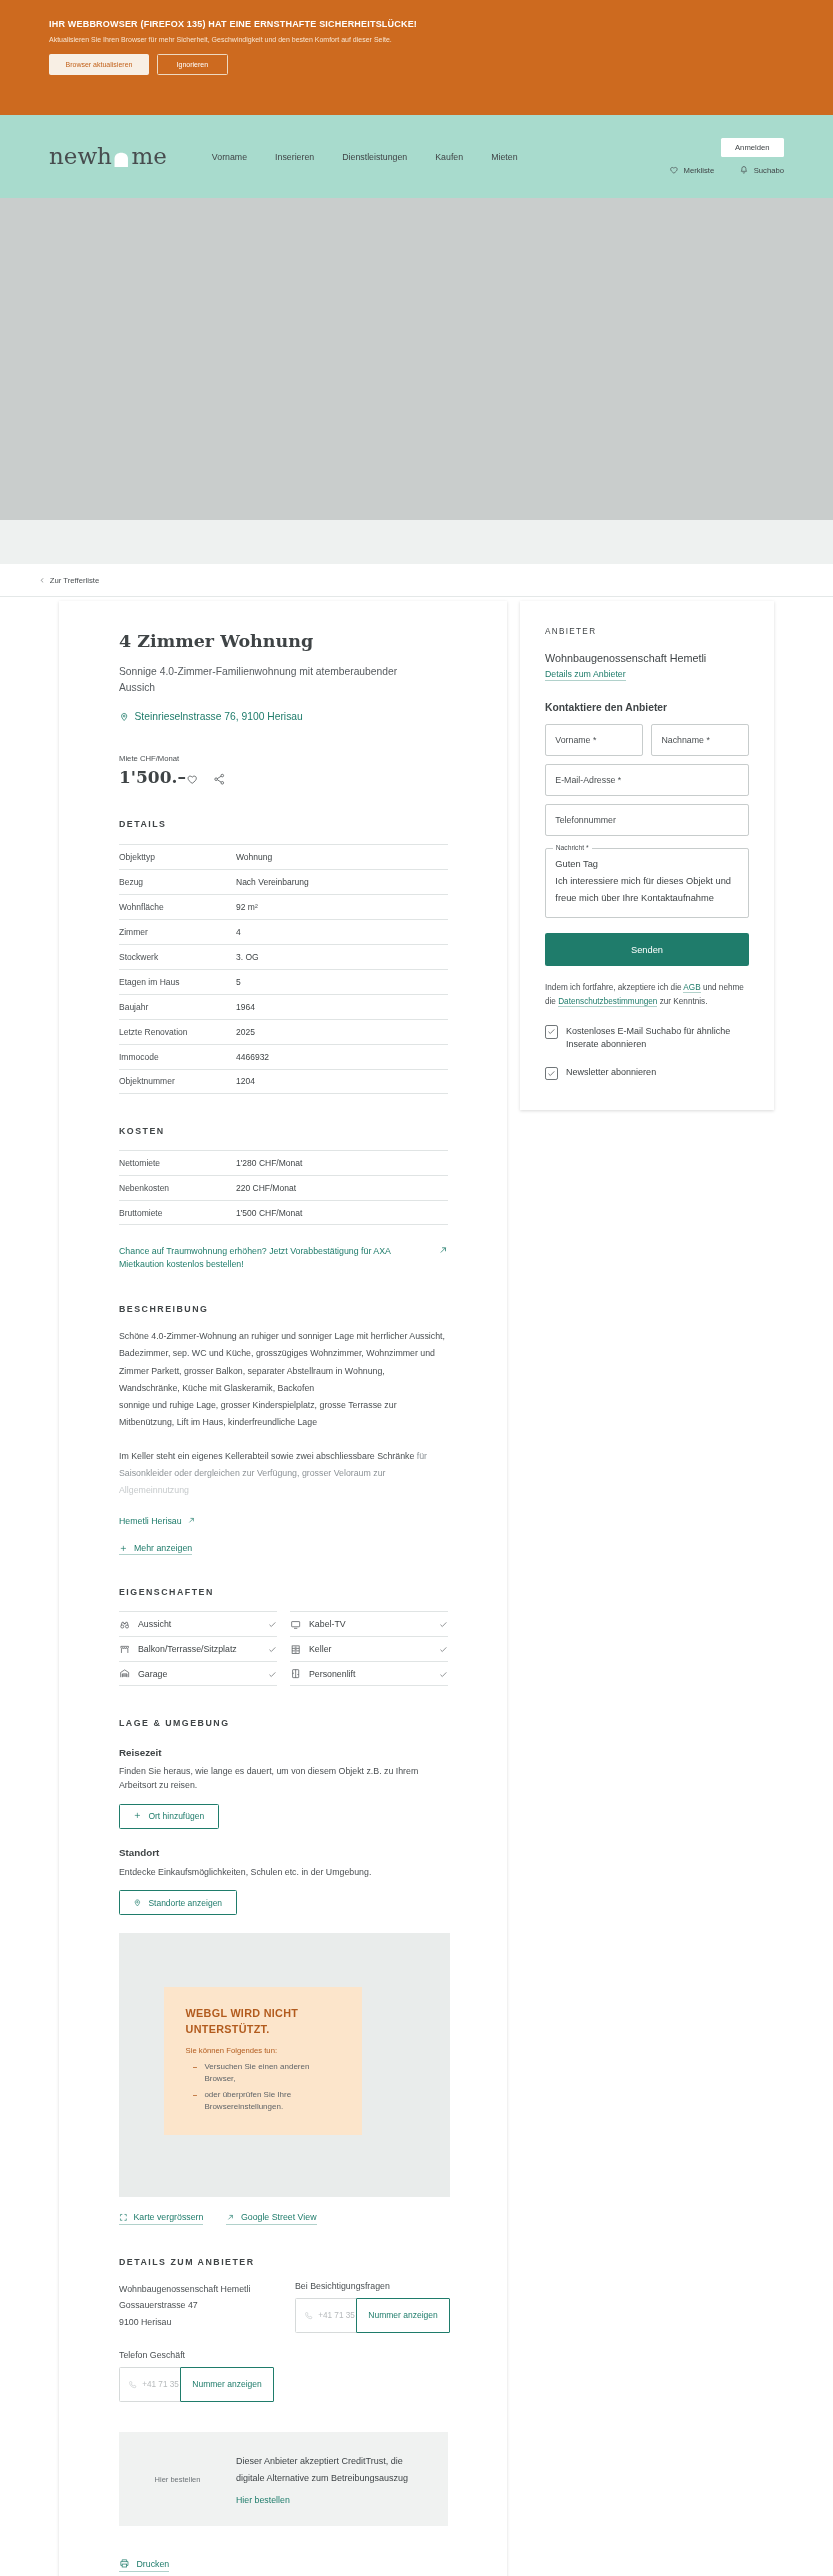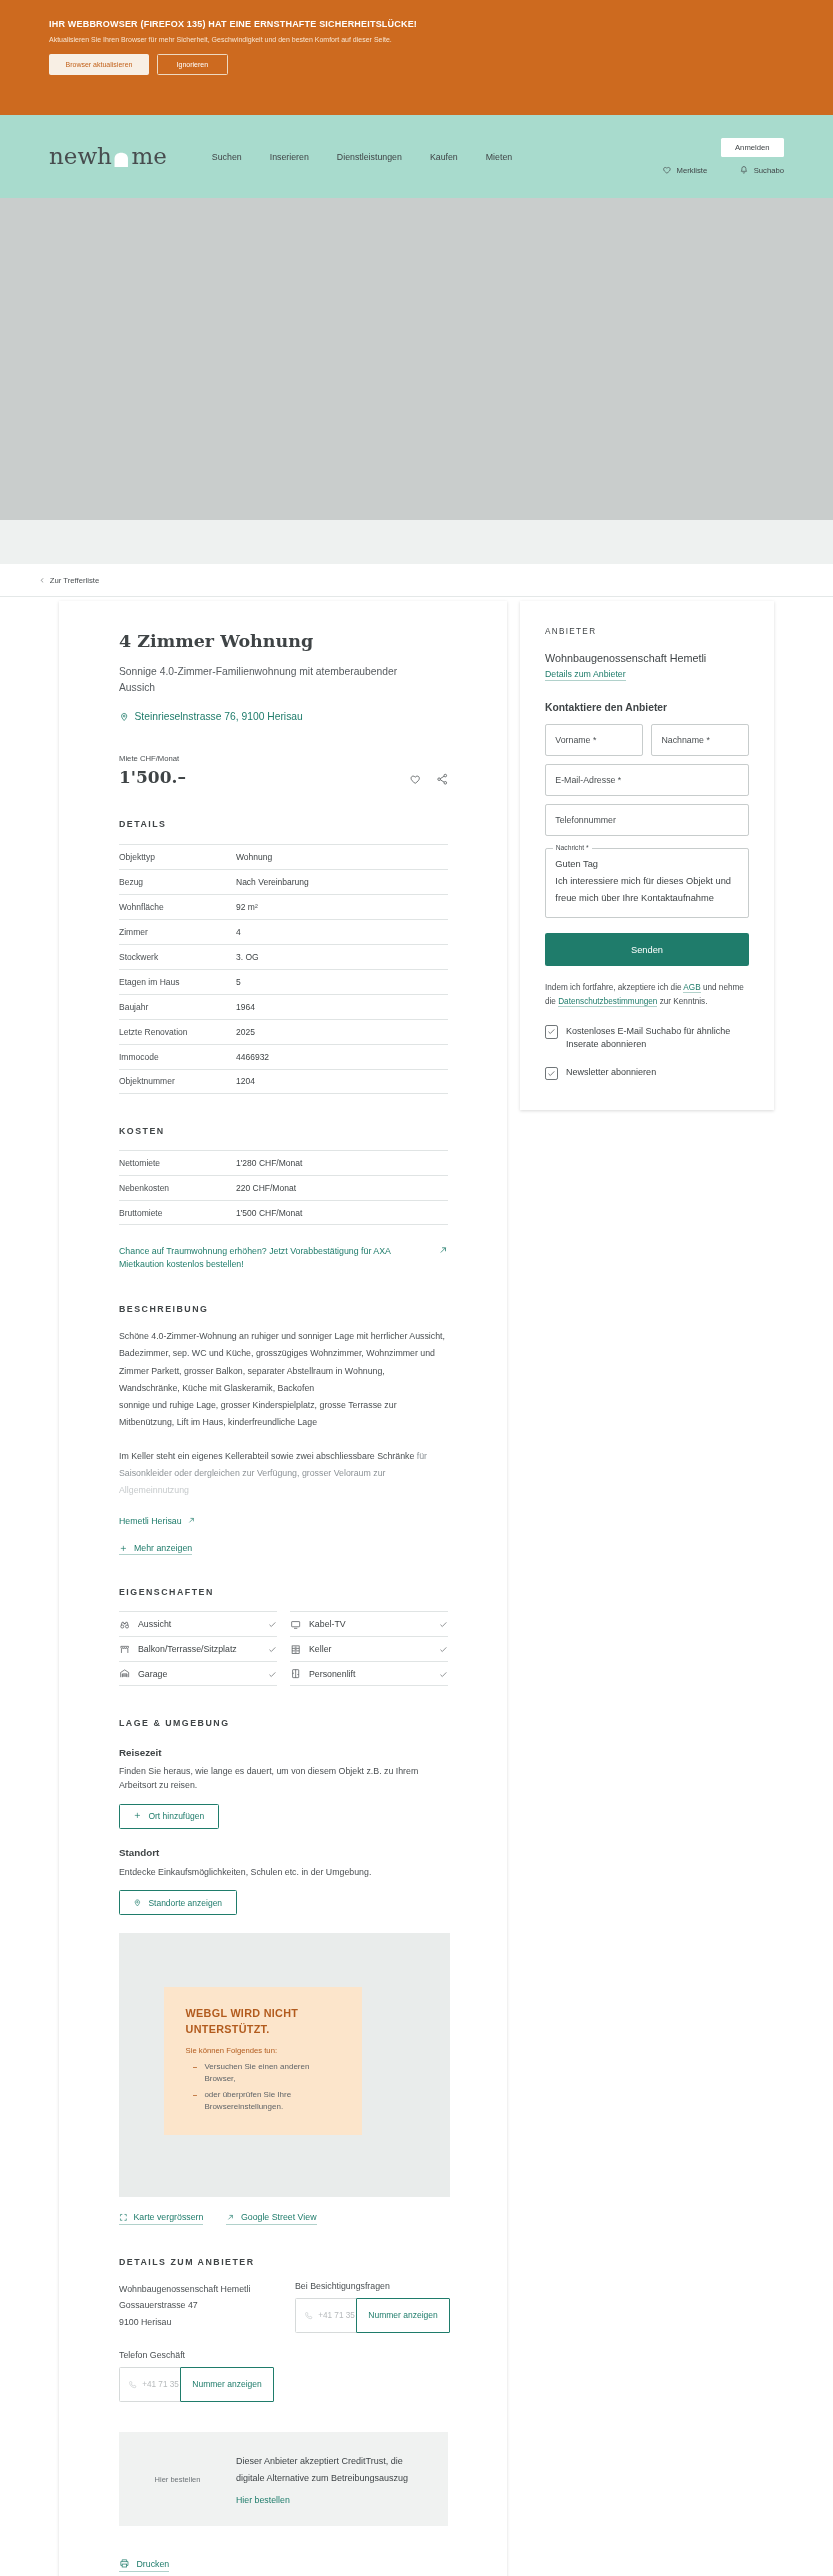--- a/index.html
+++ b/index.html
@@ -20,39 +20,39 @@
   .btn-update{background:#f8efe4;color:#c2621b;border:0.5px solid #f8efe4;padding:5.7px 15.5px;border-radius:1.5px;font-size:7px;font-family:inherit}
   .btn-ignore{background:transparent;color:#fff;border:0.5px solid #eed9c0;padding:5.7px 18.5px;border-radius:1.5px;font-size:7px;font-family:inherit}
 
   
   .site-header{background:var(--mint);height:83px;display:flex;align-items:center;padding:0 49px}
   .logo{display:flex;align-items:flex-end;font-family:"DejaVu Serif","Liberation Serif",serif;font-size:23px;color:#474c4e;line-height:1;gap:1px}
   .logo .house{margin:0 0.5px 1px}
   .main-nav{display:flex;gap:28px;margin-left:45px;font-size:8.8px;color:#3f4446}
   .header-right{margin-left:auto;display:flex;flex-direction:column;align-items:flex-end;gap:8.2px}
   .btn-login{background:#fff;border:none;padding:5.2px 14.4px;border-radius:1.5px;font-size:7.7px;color:#3f4446;font-family:inherit}
-  .header-links{display:flex;gap:32px;font-size:7.7px;color:#3f4446}
+  .header-links{display:flex;gap:25px;font-size:7.7px;color:#3f4446}
   .header-links a{display:flex;align-items:center;gap:4.6px}
 
   
   .gallery{height:322px;background:#c9cdcc}
   .substrip{height:44px;background:#eef1f0}
   .breadcrumb{height:33px;background:#fff;border-bottom:0.5px solid #e4e8e8;display:flex;align-items:center;padding-left:39px;font-size:7.7px;color:#4a4f52}
   .breadcrumb a{display:flex;align-items:center;gap:4.1px}
 
   
   .main-wrap{display:flex;align-items:flex-start;gap:13px;padding:4.1px 59px 36px;background:#fff}
   .card{background:#fff;box-shadow:0 0.5px 3.1px rgba(0,0,0,.15)}
   .listing-card{width:448px;padding:30px 59px 37px 60px}
   .sidebar-card{width:258px;padding:26px 25px 30px}
 
   .listing-title{font-family:"DejaVu Serif","Liberation Serif",serif;font-size:17.5px;font-weight:bold;margin:0 0 13.4px;color:#3f4446}
   .listing-sub{font-size:10.3px;line-height:1.5;color:#565b5f;max-width:281px;margin:0 0 15.5px}
   .addr{display:inline-flex;align-items:center;gap:5.2px;color:var(--teal);font-size:10.3px;margin-bottom:32px}
-  .price-row{display:flex;justify-content:space-between;align-items:flex-end}
+  .price-row{display:flex;justify-content:flex-start;align-items:flex-end}
   .price-label{font-size:7.7px;color:#4a4f52}
   .price-value{font-family:"DejaVu Serif","Liberation Serif",serif;font-size:17px;font-weight:bold;margin-top:4.1px}
   .price-icons{display:flex;gap:14.4px;color:#4a4f52;padding-bottom:2.1px}
 
   .sec{font-size:8.8px;font-weight:bold;letter-spacing:1.5px;margin:32px 0 14.4px;color:#3f4446}
   .trow{display:flex;align-items:center;min-height:25px;border-top:0.5px solid var(--line);font-size:8.5px}
   .trow:last-child{border-bottom:0.5px solid var(--line)}
   .tlabel{width:117px;color:#4a4f52;flex-shrink:0}
   .tvalue{color:#3f4446}
 
@@ -137,21 +137,21 @@
   <a class="logo">
     <span>newh</span>
     <span class="icn house">
       <svg width="16.5" height="15.5" viewBox="0 0 30 30">
           <path d="M2 30V13C2 5.5 8 1.5 15 1.5S28 5.5 28 13v17z" fill="#fff"></path>
         </svg>
     </span>
     <span>me</span>
   </a>
   <nav class="main-nav" id="nav-items">
-      <a class="nav-link">Suchen</a>
+      <a class="nav-link">Vorname</a>
       <a class="nav-link">Inserieren</a>
       <a class="nav-link">Dienstleistungen</a>
       <a class="nav-link">Kaufen</a>
       <a class="nav-link">Mieten</a>
     </nav>
   <div class="header-right">
     <button class="btn-login">Anmelden</button>
     <div class="header-links">
       <a>
         <span class="icn">

